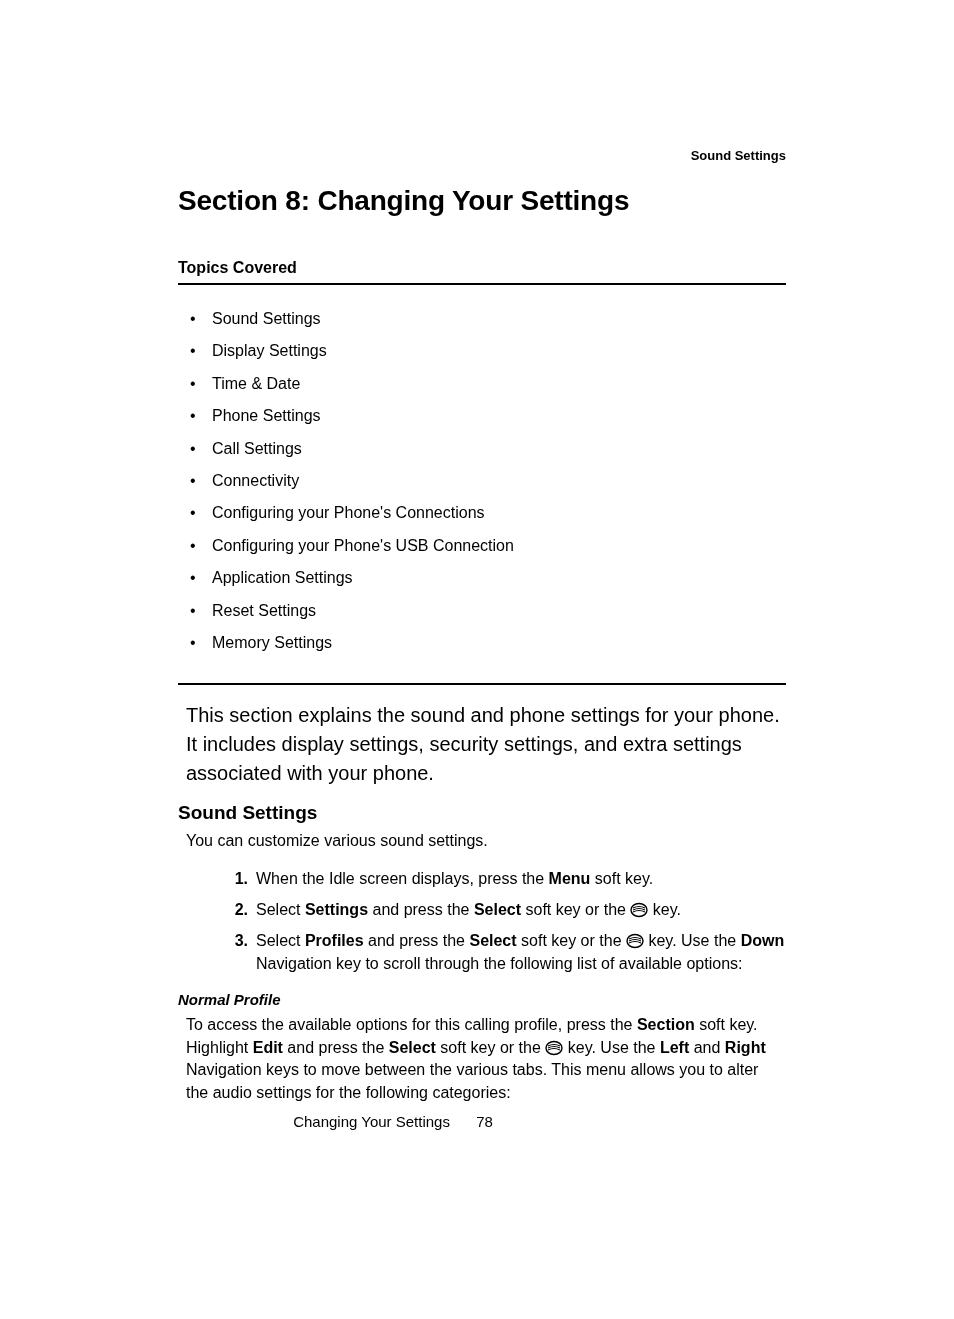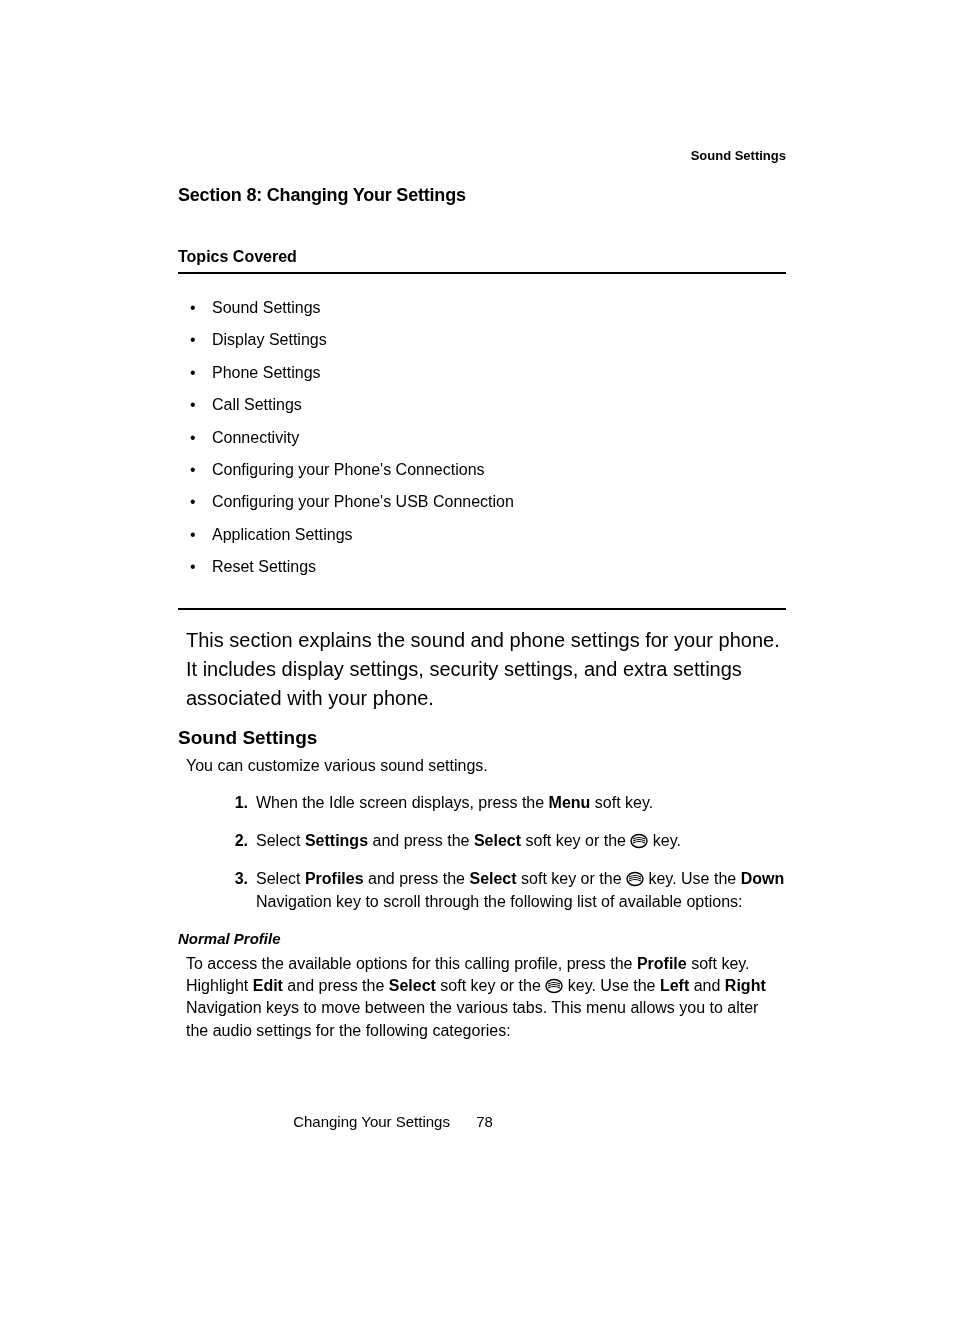--- a/index.html
+++ b/index.html
@@ -18,21 +18,21 @@
   }
   .running-head {
     font-weight: bold;
     font-size: 13px;
     text-align: right;
     margin-bottom: 22px;
   }
   .section-title {
     font-family: Arial, Helvetica, sans-serif;
     font-weight: 900;
-    font-size: 18px;
+    font-size: 28px;
     letter-spacing: -0.2px;
     margin-bottom: 42px;
   }
   .topics-label {
     font-weight: bold;
     font-size: 16px;
     margin-bottom: 6px;
   }
   .rule {
     border-top: 2px solid #000;
@@ -81,21 +81,20 @@
     counter-reset: step;
     padding: 0;
     margin: 0 0 12px 44px;
   }
   ol.steps li {
     counter-increment: step;
     font-size: 16px;
     line-height: 1.45;
     padding: 4px 0 4px 34px;
     position: relative;
-    margin-top: 7px;
   }
   ol.steps li::before {
     content: counter(step) ".";
     font-weight: bold;
     position: absolute;
     left: 0;
     top: 4px;
     width: 26px;
     text-align: right;
   }
@@ -131,27 +130,29 @@
   <div class="running-head">Sound Settings</div>
 
   <div class="section-title">Section 8: Changing Your Settings</div>
 
   <div class="topics-label">Topics Covered</div>
   <div class="rule"></div>
 
   <ul class="topics">
     <li>Sound Settings</li>
     <li>Display Settings</li>
+    <li>Time &amp; Date</li>
     <li>Phone Settings</li>
     <li>Call Settings</li>
     <li>Connectivity</li>
     <li>Configuring your Phone's Connections</li>
     <li>Configuring your Phone's USB Connection</li>
     <li>Application Settings</li>
     <li>Reset Settings</li>
+    <li>Memory Settings</li>
   </ul>
 
   <div class="rule2"></div>
 
   <p class="intro">This section explains the sound and phone settings for your phone. It includes display settings, security settings, and extra settings associated with your phone.</p>
 
   <div class="h2">Sound Settings</div>
   <p class="body-p">You can customize various sound settings.</p>
 
   <ol class="steps">
@@ -171,21 +172,21 @@
             <ellipse cx="9" cy="8" rx="8" ry="6.5" fill="none" stroke="#000" stroke-width="1.4"></ellipse>
             <path d="M3 6 Q9 3 15 6" fill="none" stroke="#000" stroke-width="1.2"></path>
             <path d="M3 8 Q9 5 15 8" fill="none" stroke="#000" stroke-width="1.2"></path>
             <path d="M3 10 Q9 7 15 10" fill="none" stroke="#000" stroke-width="1.2"></path>
           </svg></span><span> key. Use the </span><span class="b">Down</span><span> Navigation key to scroll through the following list of available options:</span>
     </li>
   </ol>
 
   <div class="h3">Normal Profile</div>
   <p class="body-p">
-    <span>To access the available options for this calling profile, press the </span><span class="b">Profile</span><span> soft key. Highlight </span><span class="b">Edit</span><span> and press the </span><span class="b">Select</span><span> soft key or the </span><span class="key-icon"><svg viewBox="0 0 18 16">
+    <span>To access the available options for this calling profile, press the </span><span class="b">Section</span><span> soft key. Highlight </span><span class="b">Edit</span><span> and press the </span><span class="b">Select</span><span> soft key or the </span><span class="key-icon"><svg viewBox="0 0 18 16">
           <ellipse cx="9" cy="8" rx="8" ry="6.5" fill="none" stroke="#000" stroke-width="1.4"></ellipse>
           <path d="M3 6 Q9 3 15 6" fill="none" stroke="#000" stroke-width="1.2"></path>
           <path d="M3 8 Q9 5 15 8" fill="none" stroke="#000" stroke-width="1.2"></path>
           <path d="M3 10 Q9 7 15 10" fill="none" stroke="#000" stroke-width="1.2"></path>
         </svg></span><span> key. Use the </span><span class="b">Left</span><span> and </span><span class="b">Right</span><span> Navigation keys to move between the various tabs. This menu allows you to alter the audio settings for the following categories:</span>
   </p>
 
 </div>
 
 <div class="footer">

